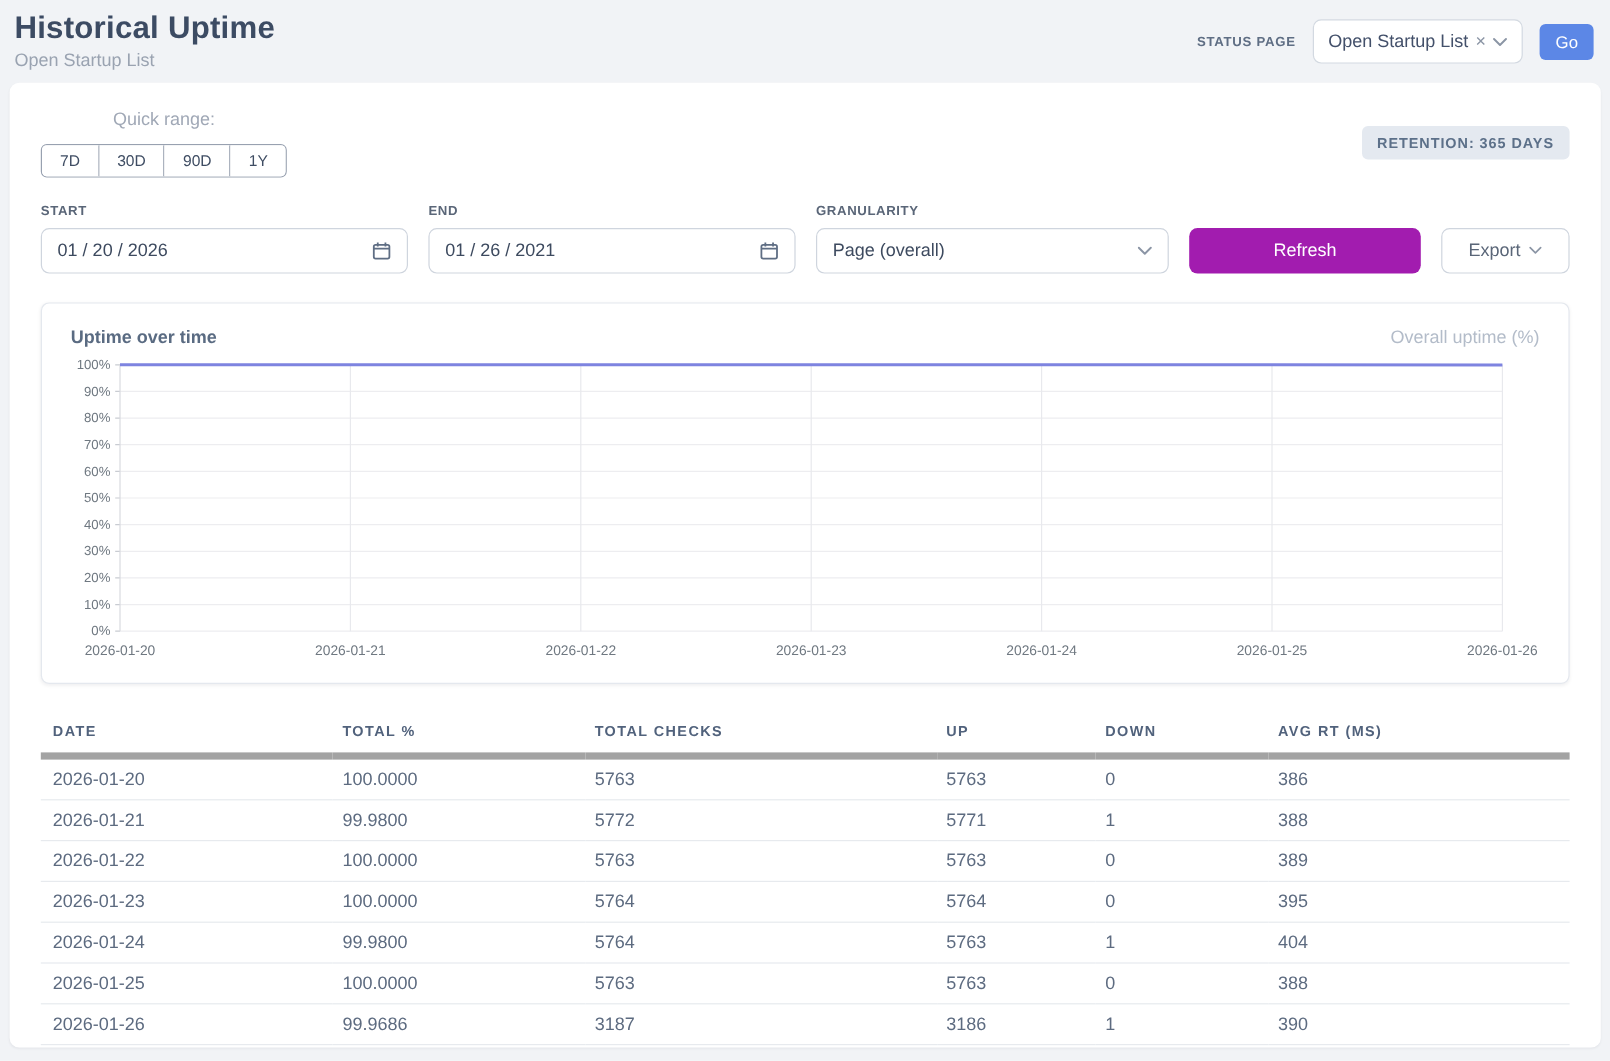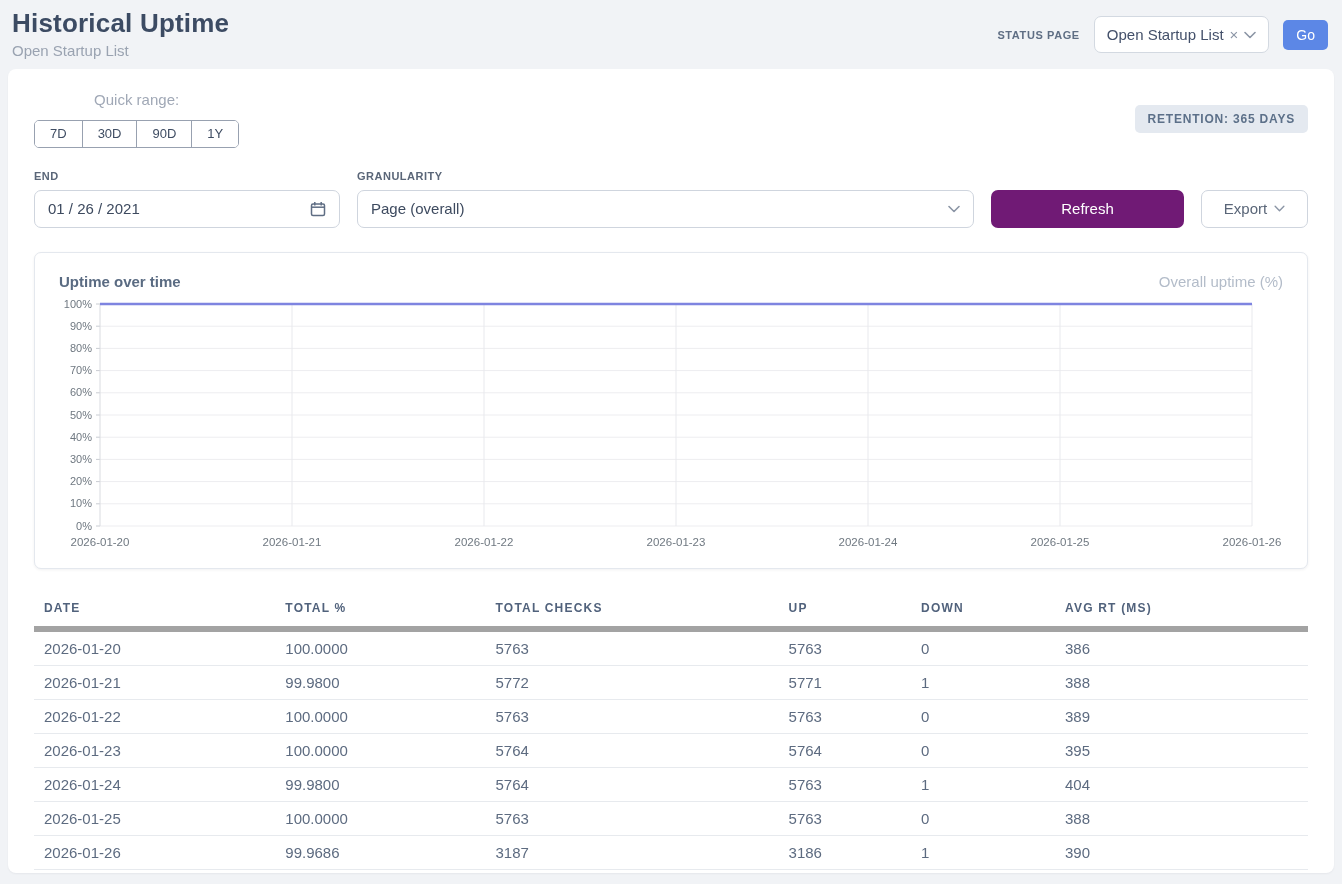--- a/index.html
+++ b/index.html
@@ -55,21 +55,21 @@
   .field{ display:flex; flex-direction:column; }
   .field-label{ font-size:11px; font-weight:700; color:#5a6678; letter-spacing:.5px; margin-bottom:8px; }
   .input-box{
     display:flex; align-items:center; justify-content:space-between;
     background:#fff; border:1px solid #cfd5de; border-radius:7px;
     height:38px; padding:0 13px; width:306px; font-size:15px; color:#3d4a5f;
   }
   .granularity .input-box{ cursor:pointer;gap:28px; }
   .cal-icon{ stroke:#5f6e84; fill:none; stroke-width:1.5; }
   .refresh-btn{
-    background:#701a75; color:#fff; border:none; border-radius:7px;
+    background:#a21caf; color:#fff; border:none; border-radius:7px;
     width:193px; height:38px; font-size:15px; cursor:pointer; font-family:inherit;
   }
   .export-btn{
     background:#fff; color:#5a6678; border:1px solid #cfd5de; border-radius:7px;
     width:107px; height:38px; font-size:15px; cursor:pointer; font-family:inherit;
     display:flex; align-items:center; justify-content:center; gap:7px;
   }
   
   .chart-card{
     border:1px solid #e4e8ee; border-radius:7px; background:#fff;
@@ -123,20 +123,32 @@
           <button class="seg-btn">7D</button>
           <button class="seg-btn">30D</button>
           <button class="seg-btn">90D</button>
           <button class="seg-btn">1Y</button>
         </div>
     </div>
     <span class="retention-badge">RETENTION: 365 DAYS</span>
   </div>
 
   <div class="fields-row">
+    <div class="field">
+      <span class="field-label">START</span>
+      <div class="input-box">
+        <span>01 / 20 / 2026</span>
+        <svg width="16" height="16" viewBox="0 0 16 16">
+            <rect class="cal-icon" x="1.5" y="3" width="13" height="11.5" rx="1.5"></rect>
+            <line class="cal-icon" x1="4.8" y1="1" x2="4.8" y2="4.5"></line>
+            <line class="cal-icon" x1="11.2" y1="1" x2="11.2" y2="4.5"></line>
+            <line class="cal-icon" x1="1.5" y1="6.2" x2="14.5" y2="6.2"></line>
+          </svg>
+      </div>
+    </div>
     <div class="field">
       <span class="field-label">END</span>
       <div class="input-box">
         <span>01 / 26 / 2021</span>
         <svg width="16" height="16" viewBox="0 0 16 16">
             <rect class="cal-icon" x="1.5" y="3" width="13" height="11.5" rx="1.5"></rect>
             <line class="cal-icon" x1="4.8" y1="1" x2="4.8" y2="4.5"></line>
             <line class="cal-icon" x1="11.2" y1="1" x2="11.2" y2="4.5"></line>
             <line class="cal-icon" x1="1.5" y1="6.2" x2="14.5" y2="6.2"></line>
           </svg>

